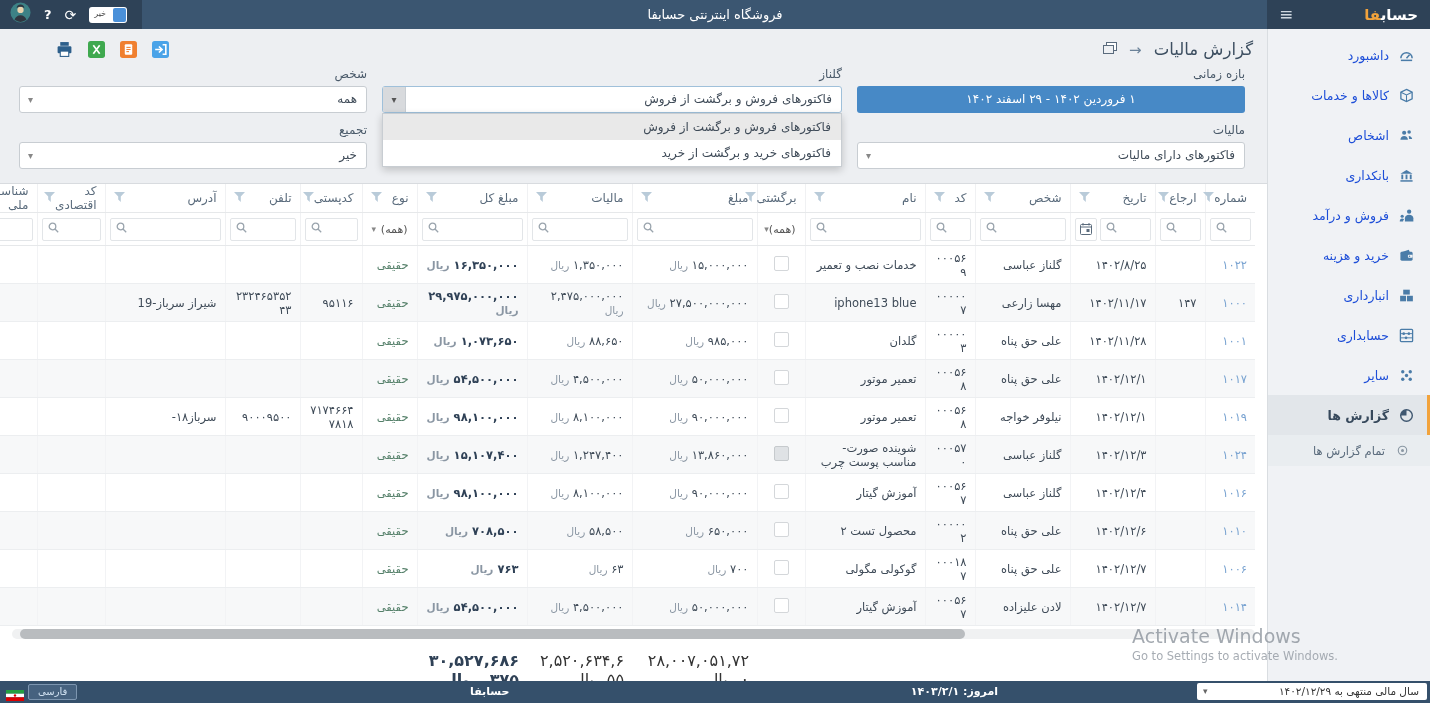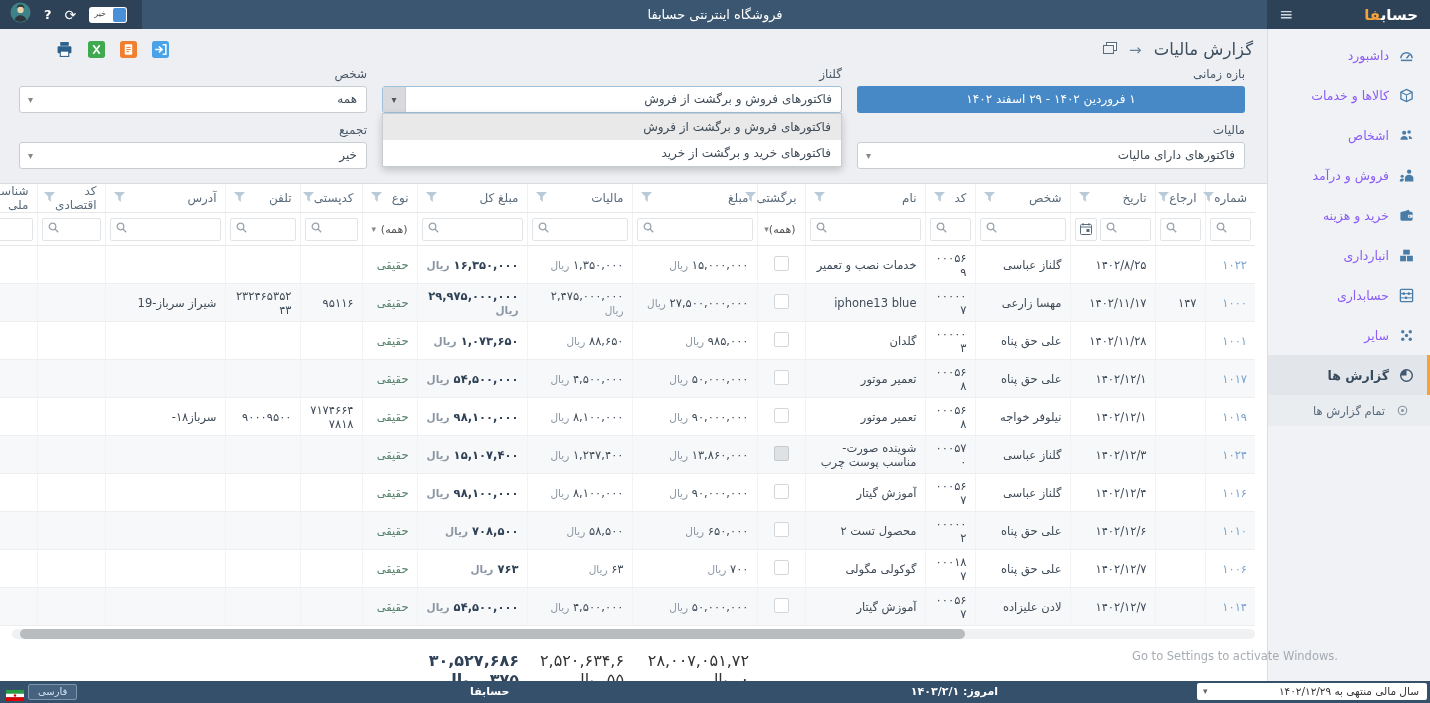--- a/index.html
+++ b/index.html
@@ -17,21 +17,21 @@
        display:flex;align-items:center;gap:13px;padding:0 10px;box-sizing:border-box;direction:ltr}
   .tb-left .q{color:#fff;font-size:13px;font-weight:bold;cursor:pointer}
   .tb-left .rf{color:#fff;font-size:14px;cursor:pointer}
   .switch{width:38px;height:16px;background:#fff;border-radius:3px;position:relative;cursor:pointer}
   .switch .knob{position:absolute;right:1px;top:1px;width:13px;height:14px;background:#4a90d9;border-radius:2px}
   .switch .sw-lb{position:absolute;left:5px;top:2px;font-size:8px;color:#444}
   
   .sb{position:absolute;top:29px;bottom:22px;right:0;width:163px;background:#f0f2f5;
       border-left:1px solid #d9dde1;box-sizing:border-box;padding-top:6px;z-index:5}
   .sb-item{display:flex;align-items:center;gap:9px;padding:0 16px 0 6px;height:40px;
-      font-size:12.5px;color:#8b5cf6;cursor:pointer;position:relative}
+      font-size:12.5px;color:#1d4ed8;cursor:pointer;position:relative}
   .sb-item .sb-ic{width:16px;height:16px;flex:0 0 16px;display:flex;align-items:center;justify-content:center}
   .sb-ic svg{width:15px;height:15px}
   .sb-item.active{background:#e2e6ea;font-weight:bold;color:#37495c}
   .sb-item.active::after{content:"";position:absolute;right:0;top:0;bottom:0;width:3px;background:#f2a33c}
   .sb-item.sb-sub{height:31px;font-size:11.5px;background:#e9edf0;color:#5a6b7c;padding-right:20px;font-weight:normal}
   
   .main{position:absolute;top:29px;right:163px;left:0;bottom:22px;background:#edeff2;overflow:hidden}
   .page-head{display:flex;align-items:center;padding:11px 14px 6px 14px}
   .page-title{font-size:16.5px;color:#3d4f61}
   .back-arrow{color:#6b8299;font-size:15px;margin:0 12px;cursor:pointer}
@@ -155,20 +155,32 @@
           <circle cx="10.8" cy="4.3" r="1.9" fill="#4a7ca8"></circle>
           <path d="M1.5 12.5c0-2.5 1.8-4.1 4-4.1s4 1.6 4 4.1z" fill="#4a7ca8"></path>
           <path d="M10.4 8.4c2 0 3.6 1.4 3.6 3.4h-3.2z" fill="#4a7ca8"></path>
         </svg>
       </span>
       <span>اشخاص</span>
     </div>
     <div class="sb-item">
       <span class="sb-ic">
         <svg viewBox="0 0 16 16">
+          <path d="M1.5 6 8 2l6.5 4z" fill="#4a7ca8"></path>
+          <rect x="2.5" y="7" width="2" height="5" fill="#4a7ca8"></rect>
+          <rect x="7" y="7" width="2" height="5" fill="#4a7ca8"></rect>
+          <rect x="11.5" y="7" width="2" height="5" fill="#4a7ca8"></rect>
+          <rect x="1.5" y="13" width="13" height="1.6" fill="#4a7ca8"></rect>
+        </svg>
+      </span>
+      <span>بانکداری</span>
+    </div>
+    <div class="sb-item">
+      <span class="sb-ic">
+        <svg viewBox="0 0 16 16">
           <circle cx="10.8" cy="3.9" r="2.3" fill="#4a7ca8"></circle>
           <path d="M6.3 14.5v-3.6c0-2.1 1.9-3.6 4.5-3.6s4.5 1.5 4.5 3.6v3.6z" fill="#4a7ca8"></path>
           <circle cx="3.4" cy="8.8" r="1.7" fill="#4a7ca8"></circle>
           <path d="M0.8 14.5c0-2 1.1-3.3 2.6-3.3 .8 0 1.5.3 2 .9-.7.8-1.1 1.6-1.1 2.4z" fill="#4a7ca8"></path>
         </svg>
       </span>
       <span>فروش و درآمد</span>
     </div>
     <div class="sb-item">
       <span class="sb-ic">
@@ -819,20 +831,21 @@
             </tr>
           </tbody>
         </table>
     </div>
 
   </div>
 
 </div>
 
 <div class="wm">
+  <div class="l1">Activate Windows</div>
   <div class="l2">Go to Settings to activate Windows.</div>
 </div>
 
 <div class="bb">
   <div class="bb-select">سال مالی منتهی به ۱۴۰۲/۱۲/۲۹</div>
   <div class="bb-today">امروز: ۱۴۰۳/۲/۱</div>
   <div class="bb-brand">حسابفا</div>
   <div class="bb-lang">فارسی</div>
   <span class="bb-flag">
     <svg width="18" height="11" viewBox="0 0 18 11">

